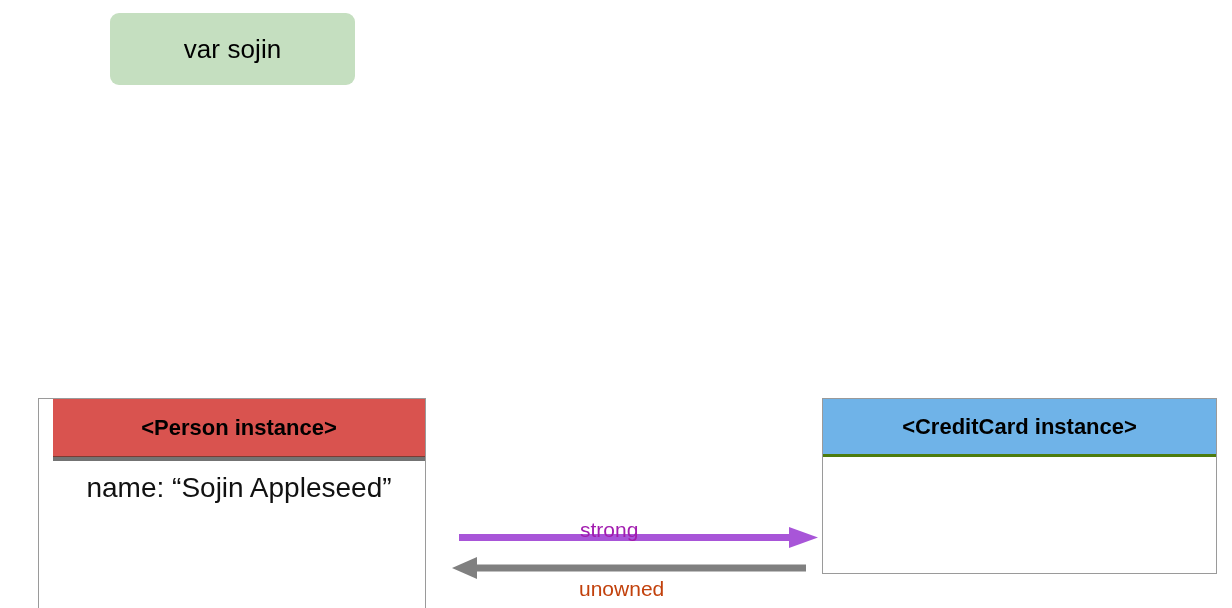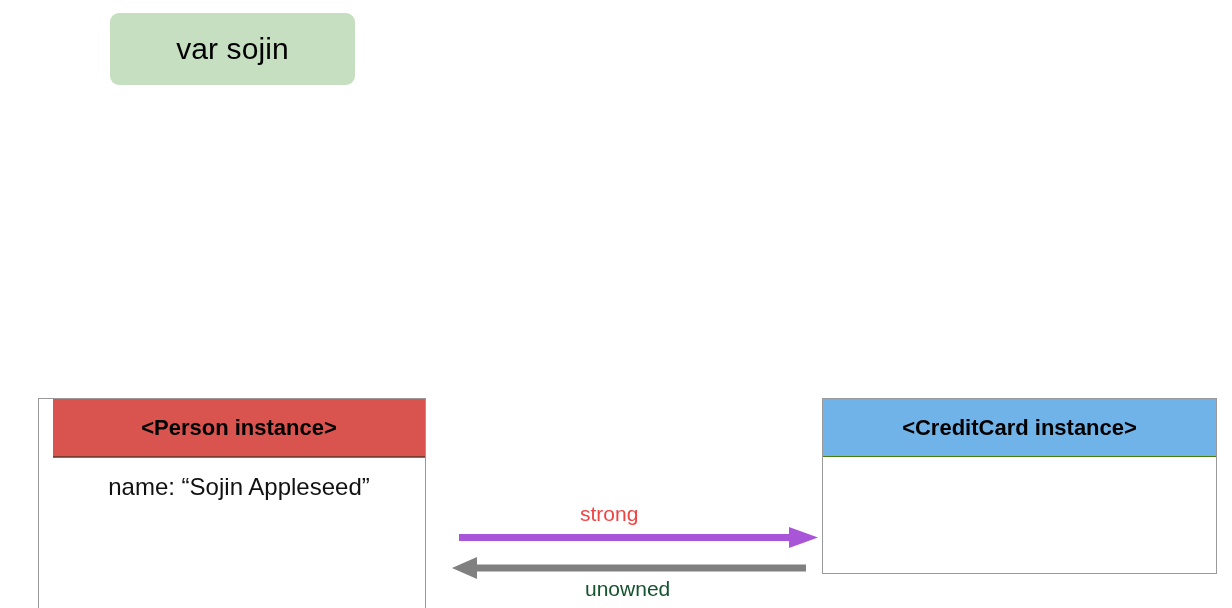--- a/index.html
+++ b/index.html
@@ -30,21 +30,21 @@
     top: 13px;
     width: 245px;
     height: 72px;
     border-radius: 9px;
     background: #c5dfc0;
     display: flex;
     align-items: center;
     justify-content: center;
   }
   .var-chip .var-label {
-    font-size: 30px;
+    font-size: 26px;
     color: #000000;
     letter-spacing: 0.1px;
     line-height: 1;
   }
 
   
   .instance-box {
     position: absolute;
     box-sizing: border-box;
     border: 1px solid #9a9a9a;
@@ -56,31 +56,31 @@
     display: flex;
     align-items: center;
     justify-content: center;
     font-size: 22px;
     font-weight: bold;
     color: #000000;
     border-bottom: 1px solid #7d3b33;
     white-space: nowrap;
   }
   .instance-box.blue .box-header {
-    border-bottom: 1px solid #4d7c0f;
+    border-bottom: 3px solid #4d7c0f;
   }
   .instance-box .box-row {
     box-sizing: border-box;
     height: 58px;
     display: flex;
     align-items: center;
     justify-content: center;
-    font-size: 24px;
+    font-size: 28px;
     color: #111111;
-    border-top: 1px solid #737373;
+    border-top: 4px solid #737373;
     white-space: nowrap;
   }
   .instance-box .box-row:first-of-type {
     border-top: none;
   }
 
   #person-box {
     left: 38px;
     top: 398px;
     width: 388px;
@@ -114,27 +114,27 @@
     overflow: visible;
   }
   .arrow-label {
     position: absolute;
     font-size: 21px;
     line-height: 1;
     white-space: nowrap;
   }
   .arrow-label.strong-label {
     left: 150px;
-    top: 13px;
-    color: #ef4444;
+    top: 29px;
+    color: #a21caf;
   }
   .arrow-label.unowned-label {
-    left: 155px;
+    left: 149px;
     top: 88px;
-    color: #14532d;
+    color: #c2410c;
   }
 </style>
 </head>
 <body>
 
 <div id="canvas">
 
   <div class="var-chip">
     <span class="var-label">var sojin</span>
   </div>

